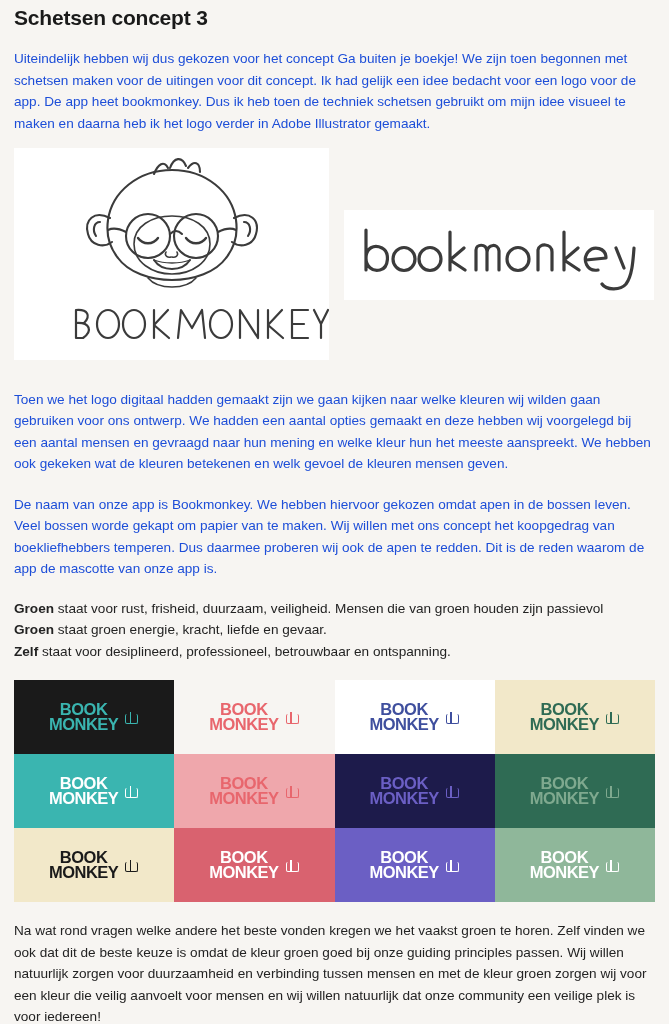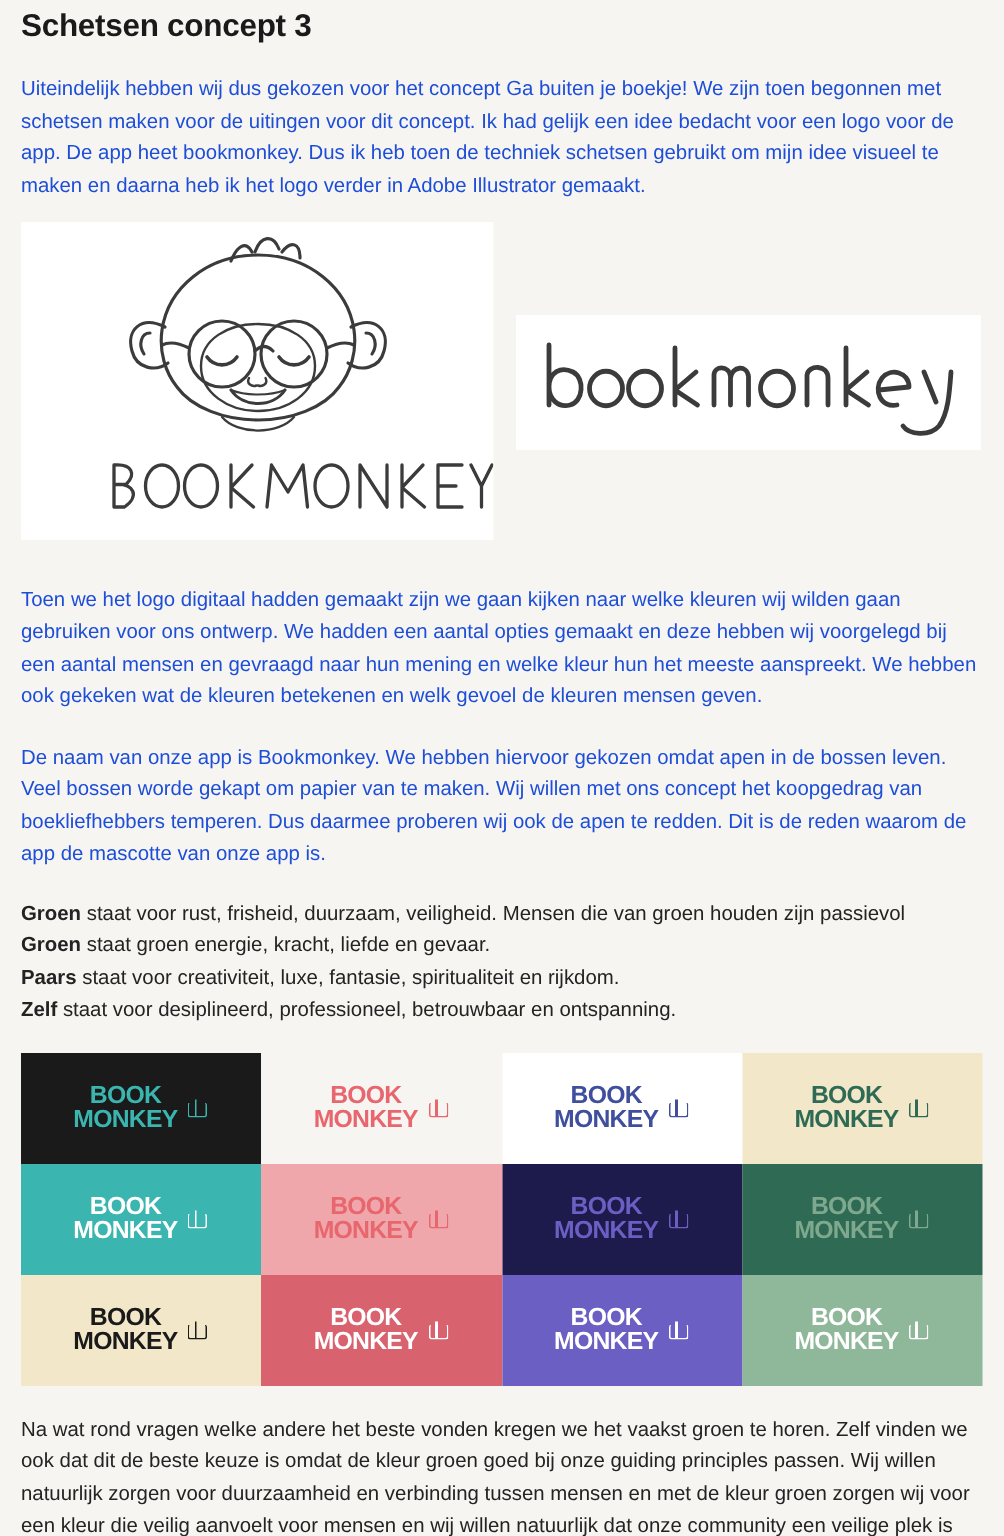--- a/index.html
+++ b/index.html
@@ -228,21 +228,20 @@
     </div>
   </div>
 
   <p class="para">Toen we het logo digitaal hadden gemaakt zijn we gaan kijken naar welke kleuren wij wilden gaan gebruiken voor ons ontwerp. We hadden een aantal opties gemaakt en deze hebben wij voorgelegd bij een aantal mensen en gevraagd naar hun mening en welke kleur hun het meeste aanspreekt. We hebben ook gekeken wat de kleuren betekenen en welk gevoel de kleuren mensen geven.</p>
 
   <p class="para">De naam van onze app is Bookmonkey. We hebben hiervoor gekozen omdat apen in de bossen leven. Veel bossen worde gekapt om papier van te maken. Wij willen met ons concept het koopgedrag van boekliefhebbers temperen. Dus daarmee proberen wij ook de apen te redden. Dit is de reden waarom de app de mascotte van onze app is.</p>
 
   <div class="color-list">
     <div><b>Groen</b><span> staat voor rust, frisheid, duurzaam, veiligheid. Mensen die van groen houden zijn passievol</span></div>
     <div><b>Groen</b><span> staat groen energie, kracht, liefde en gevaar.</span></div>
-    <div><b>Paars</b><span> staat voor creativiteit, luxe, fantasie, spiritualiteit en rijkdom.</span></div>
     <div><b>Zelf</b><span> staat voor desiplineerd, professioneel, betrouwbaar en ontspanning.</span></div>
   </div>
 
   <div class="palette" id="palette">
       <div class="swatch" style="background: rgb(26, 26, 26);">
         <div class="logo-wrap" style="color: rgb(58, 181, 176);">
           <div class="logo" style="color: rgb(58, 181, 176);">
             <span class="l1">BOOK</span>
             <span class="l2">MONKEY</span>
           </div>

